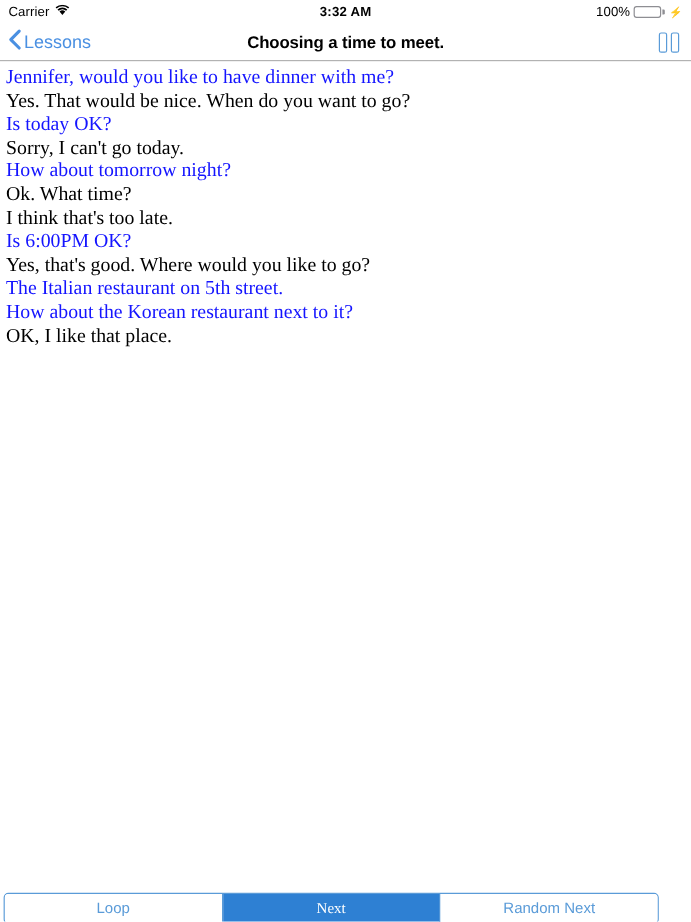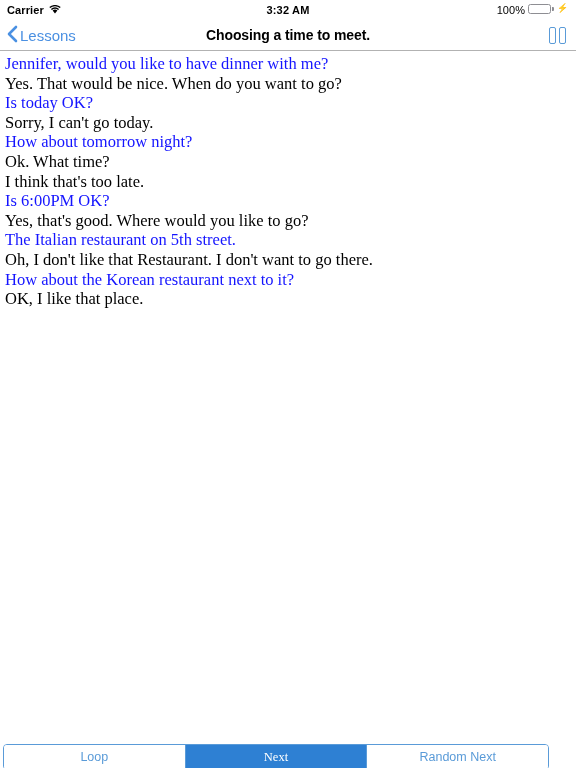--- a/index.html
+++ b/index.html
@@ -25,35 +25,34 @@
     padding: 0 7px;
     font-size: 11px;
     color: #000;
     letter-spacing: 0.1px;
     position: relative;
   }
   .status-left {
     display: flex;
     align-items: flex-end;
     gap: 5px;
-    font-weight: bold;
   }
   .status-center {
     position: absolute;
     left: 0;
     right: 0;
     text-align: center;
     font-size: 11px;
     font-weight: bold;
     letter-spacing: 0.2px;
   }
   .status-right {
     margin-left: auto;
     display: flex;
-    align-items: flex-start;
+    align-items: center;
     gap: 3px;
     font-size: 11px;
     font-weight: normal;
     z-index: 2;
   }
   .wifi-icon { display: block; }
   .battery {
     display: flex;
     align-items: center;
   }
@@ -246,21 +245,20 @@
   <div class="line q">Jennifer, would you like to have dinner with me?</div>
   <div class="line">Yes. That would be nice. When do you want to go?</div>
   <div class="line q">Is today OK?</div>
   <div class="line">Sorry, I can't go today.</div>
   <div class="line q">How about tomorrow night?</div>
   <div class="line">Ok. What time?</div>
   <div class="line">I think that's too late.</div>
   <div class="line q">Is 6:00PM OK?</div>
   <div class="line">Yes, that's good. Where would you like to go?</div>
   <div class="line q">The Italian restaurant on 5th street.</div>
-  <div class="line">Oh, I don't like that Restaurant. I don't want to go there.</div>
   <div class="line q">How about the Korean restaurant next to it?</div>
   <div class="line">OK, I like that place.</div>
 </div>
 
 <div class="toolbar">
   <div class="segmented">
     <div class="segment">Loop</div>
     <div class="segment selected">Next</div>
     <div class="segment">Random Next</div>
   </div>

